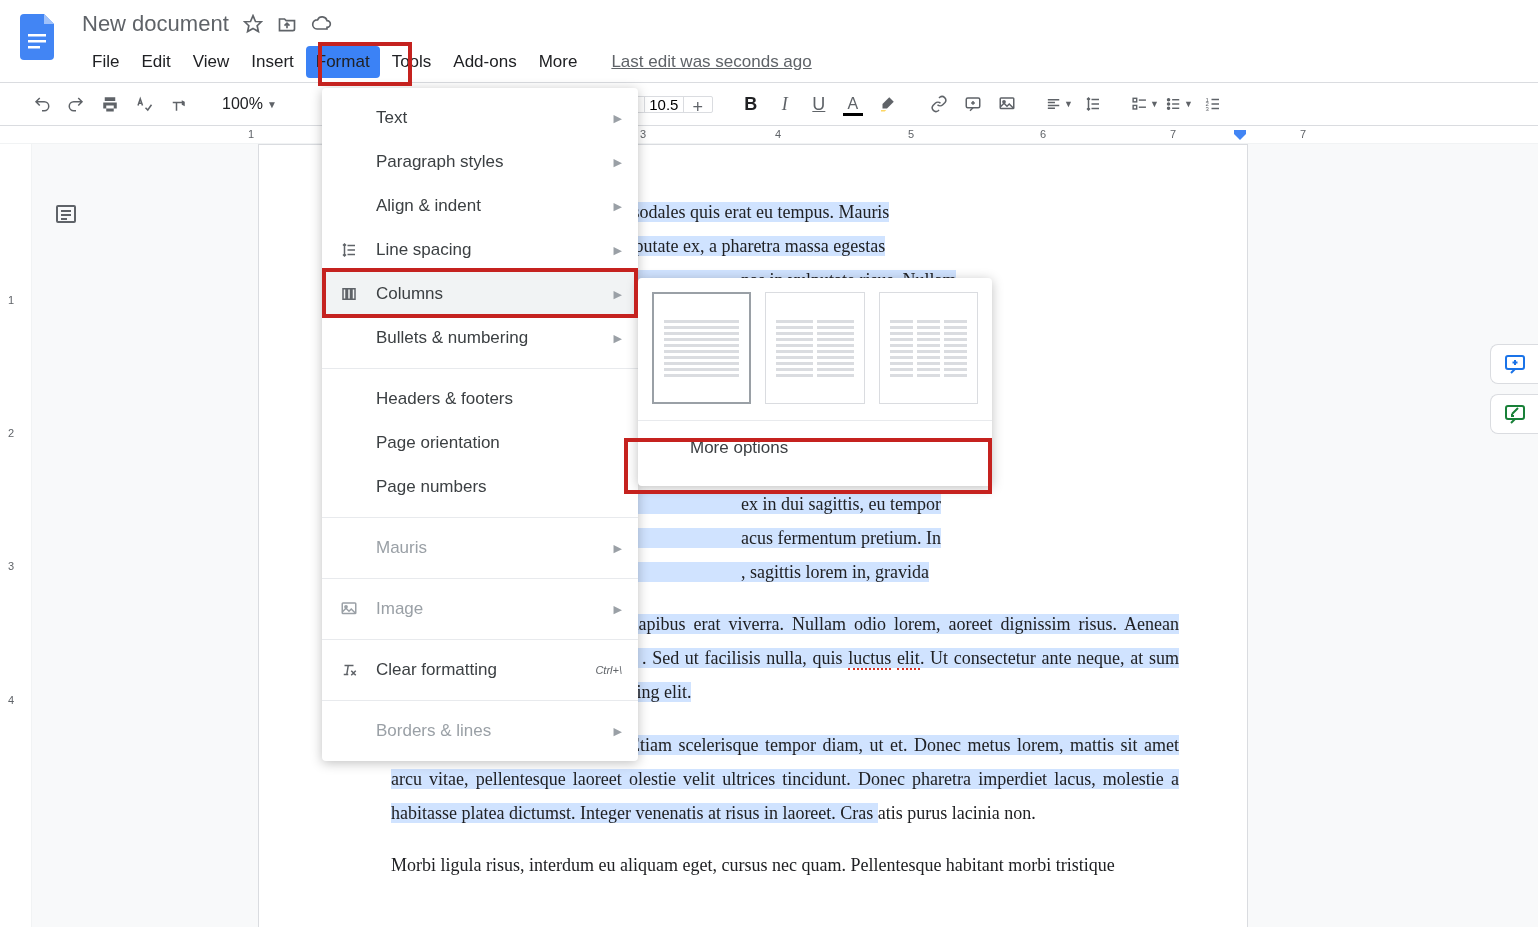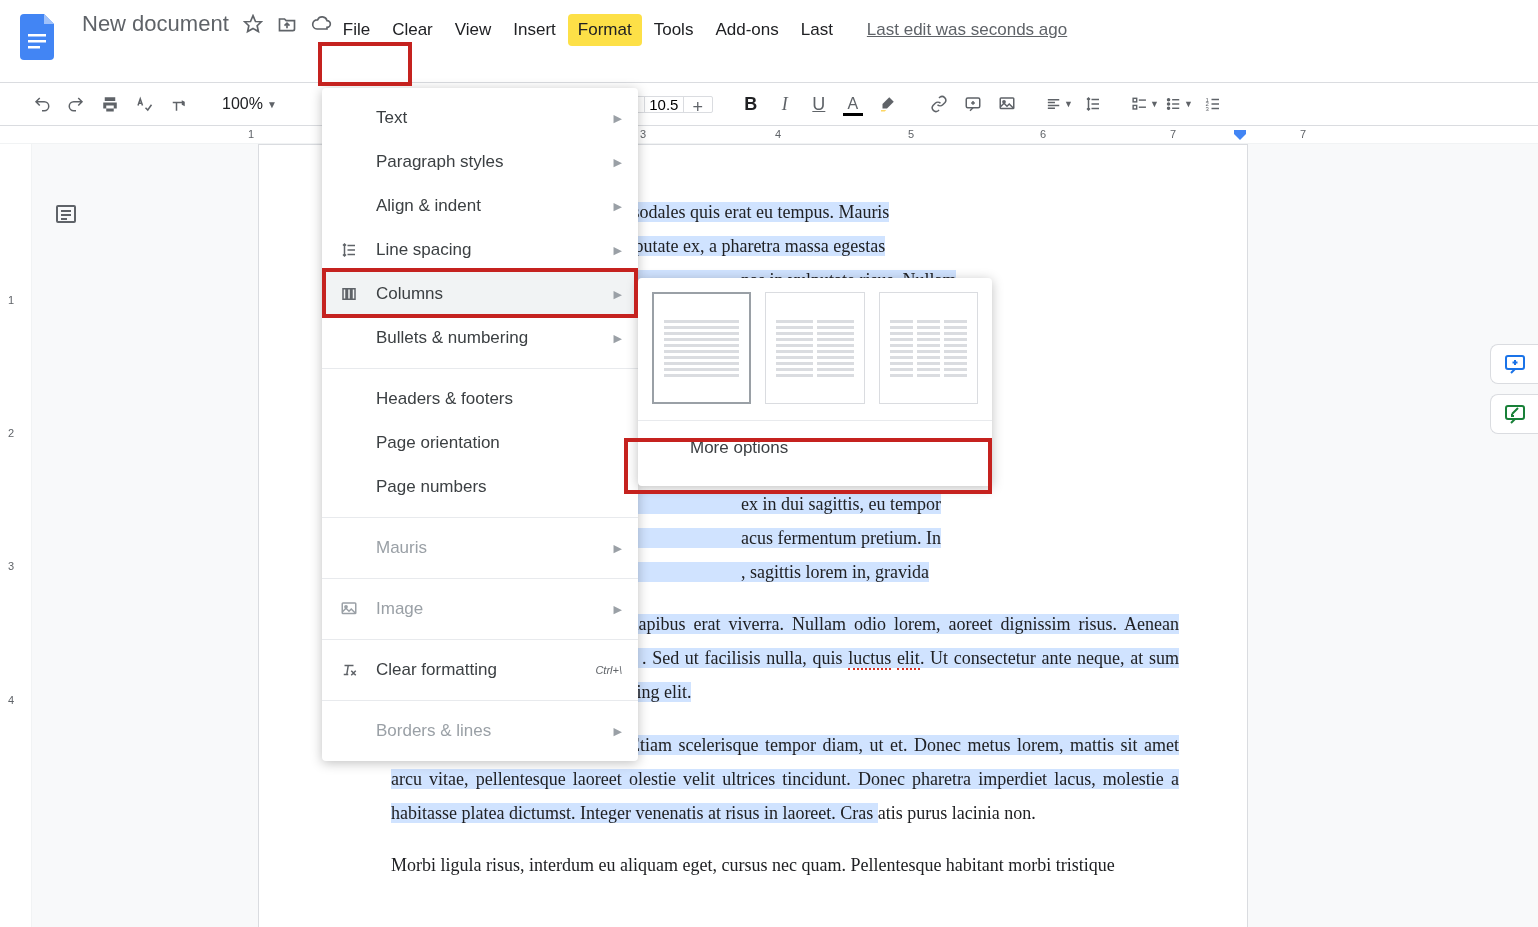--- a/index.html
+++ b/index.html
@@ -1,27 +1,27 @@
 <!DOCTYPE html>
 <html><head>
 <meta charset="utf-8">
 <style>
   * { box-sizing: border-box; margin: 0; padding: 0; }
   body { font-family: Arial, sans-serif; font-size: 14px; color: #202124; background: #fff; overflow: hidden; width: 1538px; height: 927px; position: relative; }
   .header { display: flex; align-items: flex-start; padding: 8px 0 0 18px; height: 82px; }
   .logo { width: 40px; height: 48px; margin-right: 24px; margin-top: 4px; }
   .logo svg { display: block; }
-  .title-area { display: flex; }
+  .title-area { display: flex; flex-direction: column; }
   .title-row { display: flex; align-items: center; gap: 14px; height: 32px; }
   .doc-title { font-size: 22px; color: #5f6368; font-weight: 400; }
   .title-icons { display: flex; gap: 14px; color: #5f6368; }
   .title-icons span { cursor: pointer; display: inline-flex; }
   .menubar { display: flex; gap: 2px; margin-top: 6px; align-items: center; }
   .menu-item { font-size: 17px; color: #202124; padding: 6px 10px; cursor: pointer; border-radius: 4px; }
-  .menu-item.active { background: #fde047; }
+  .menu-item.active { background: #3b82f6; }
   .last-edit { font-size: 17px; color: #5f6368; text-decoration: underline; margin-left: 22px; cursor: pointer; }
   .toolbar { height: 44px; border-top: 1px solid #dadce0; border-bottom: 1px solid #dadce0; display: flex; align-items: center; padding: 0 28px; gap: 6px; color: #5f6368; }
   .tool-btn { width: 28px; height: 28px; display: inline-flex; align-items: center; justify-content: center; cursor: pointer; border-radius: 4px; }
   .tool-sep { margin: 0 6px; }
   .zoom-box { display: flex; align-items: center; gap: 4px; font-size: 16px; color: #202124; padding: 0 6px; cursor: pointer; }
   .zoom-box .arrow { font-size: 10px; color: #5f6368; }
   .font-size-group { display: flex; align-items: center; border: 1px solid #dadce0; border-radius: 2px; height: 17px; }
   .font-size-group button { width: 28px; height: 100%; border: none; background: none; font-size: 18px; color: #5f6368; cursor: pointer; }
   .font-size-group input { width: 40px; height: 100%; border: none; border-left: 1px solid #dadce0; border-right: 1px solid #dadce0; text-align: center; font-size: 15px; }
   .text-color-btn { position: relative; }
@@ -92,27 +92,27 @@
           </span>
         <span>
             <svg width="22" height="20" viewBox="0 0 24 24" fill="none" stroke="#5f6368" stroke-width="2">
               <path d="M18 16a4 4 0 0 0 0-8 6 6 0 0 0-11.3-1A5 5 0 0 0 6 18h12z"></path>
             </svg>
           </span>
       </div>
     </div>
     <div class="menubar">
       <span class="menu-item">File</span>
-      <span class="menu-item">Clear</span>
+      <span class="menu-item">Edit</span>
       <span class="menu-item">View</span>
       <span class="menu-item">Insert</span>
       <span class="menu-item active">Format</span>
       <span class="menu-item">Tools</span>
       <span class="menu-item">Add-ons</span>
-      <span class="menu-item">Last</span>
+      <span class="menu-item">More</span>
       <span class="last-edit">Last edit was seconds ago</span>
     </div>
   </div>
 </div>
 
 <div class="toolbar">
   <span class="tool-btn">
       <svg width="18" height="18" viewBox="0 0 24 24" fill="none" stroke="#5f6368" stroke-width="2">
         <path d="M9 14l-5-5 5-5M4 9h11a6 6 0 0 1 0 12h-3"></path>
       </svg>

